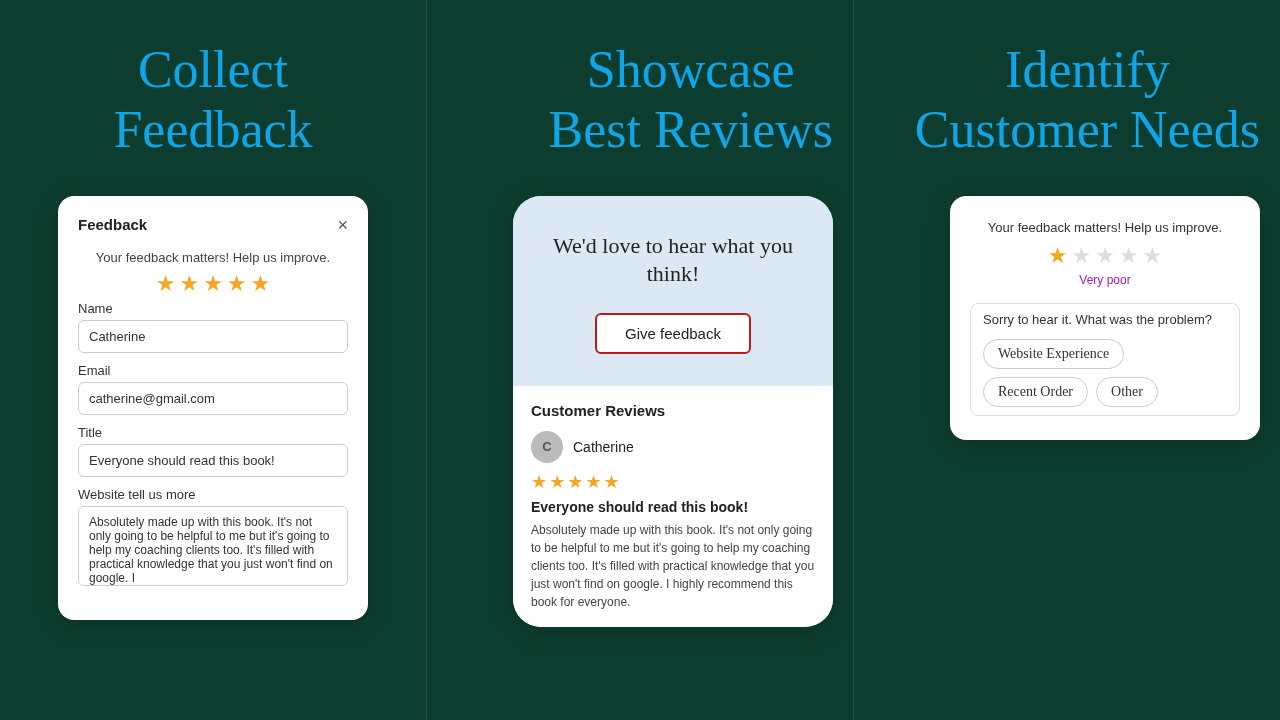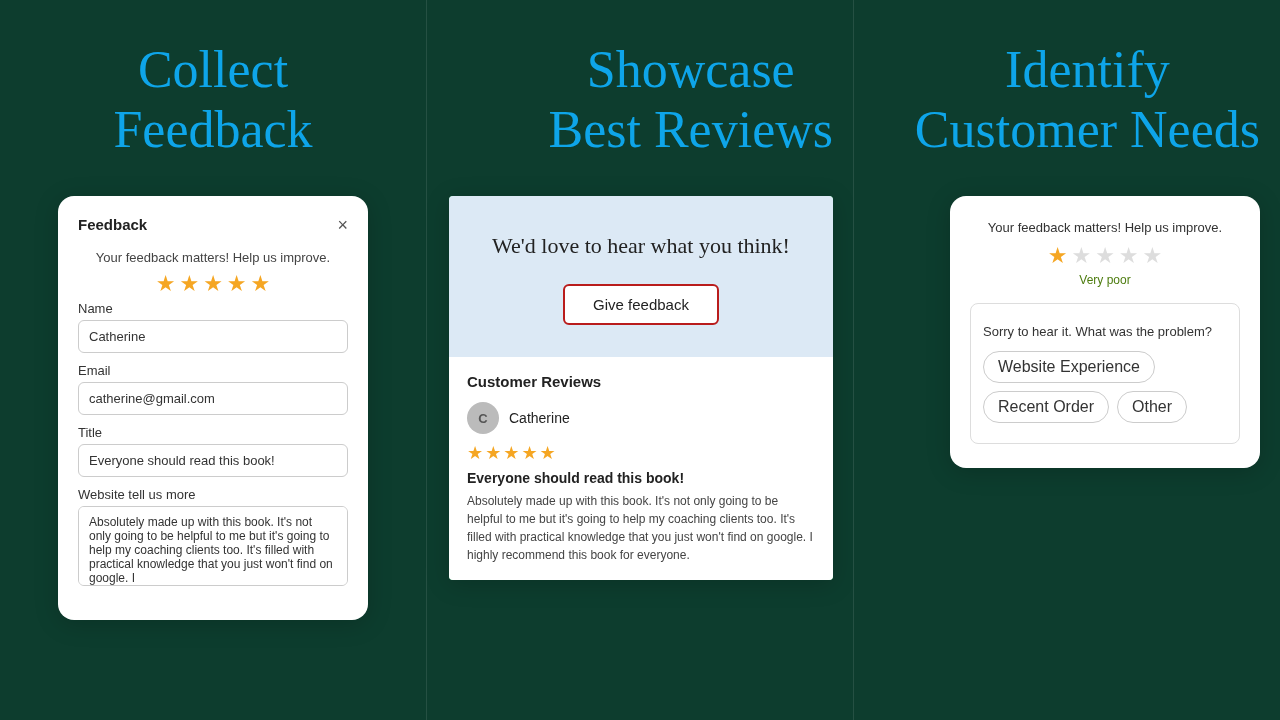--- a/index.html
+++ b/index.html
@@ -114,22 +114,22 @@
       color: #333;
       font-family: Arial, sans-serif;
       resize: none;
       height: 80px;
       outline: none;
     }
 
     
     .showcase-card {
       background: #86efac;
-      border-radius: 4px;
-      width: 384px;
+      border-radius: 28px;
+      width: 320px;
       overflow: hidden;
       box-shadow: 0 4px 24px rgba(0,0,0,0.18);
     }
     .showcase-top {
       background: #dce9f5;
       padding: 36px 28px 32px;
       text-align: center;
     }
     .showcase-headline {
       font-size: 22px;
@@ -223,49 +223,49 @@
       justify-content: center;
       gap: 4px;
       margin-bottom: 4px;
     }
     .identify-star { font-size: 22px; }
     .identify-star.filled { color: #f5a623; }
     .identify-star.empty { color: #ddd; }
     .identify-rating-label {
       text-align: center;
       font-size: 12px;
-      color: #4d7c0f;
+      color: #a21caf;
       margin-bottom: 16px;
       font-family: Arial, sans-serif;
     }
     .problem-box {
       border: 1px solid #ddd;
       border-radius: 8px;
-      padding: 20px 12px;
+      padding: 8px 12px;
     }
     .problem-question {
       font-size: 13px;
       color: #333;
       margin-bottom: 12px;
       font-family: Arial, sans-serif;
     }
     .problem-tags {
       display: flex;
       flex-wrap: wrap;
       gap: 8px;
     }
     .problem-tag {
       border: 1px solid #ccc;
       border-radius: 20px;
       padding: 6px 14px;
-      font-size: 16px;
+      font-size: 14px;
       color: #333;
       background: #fff;
       cursor: pointer;
-      font-family: Liberation Sans, sans-serif;
+      font-family: Liberation Serif, serif;
     }
   </style>
 </head>
 <body>
 
 <div class="panel">
   <h1 class="panel-title">Collect<br>Feedback</h1>
 
   <div class="feedback-card">
     <div class="card-header">

